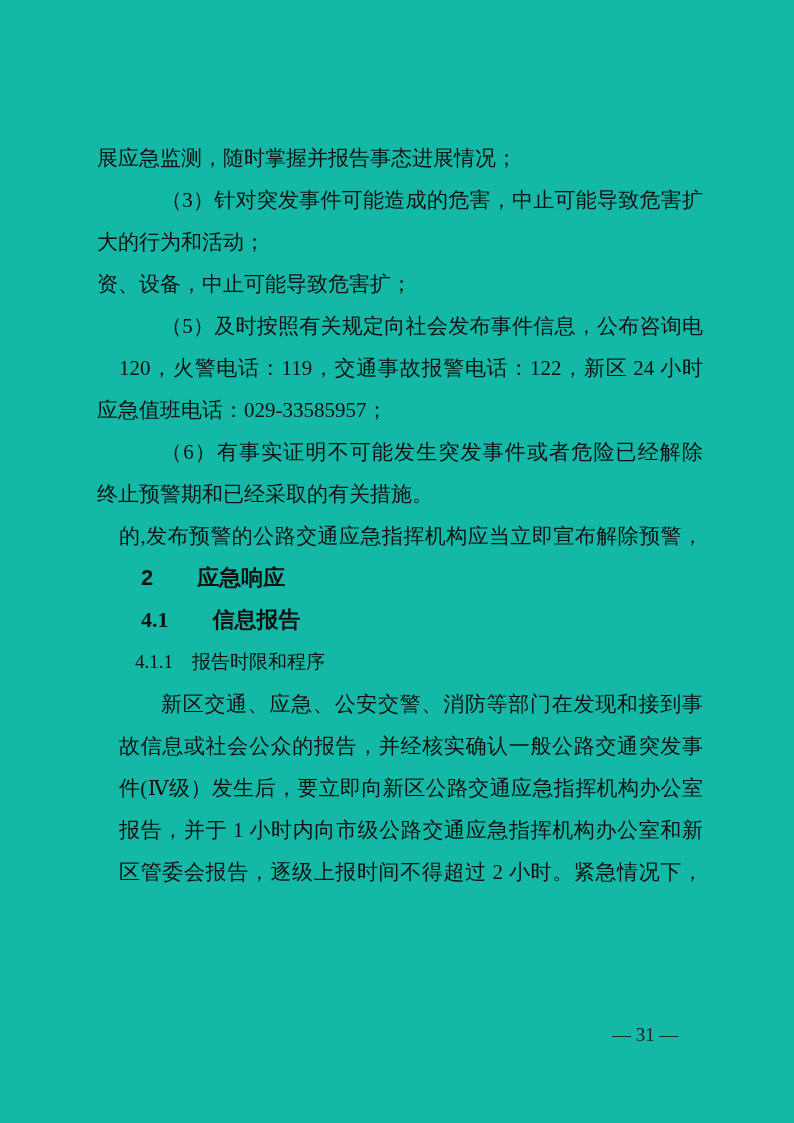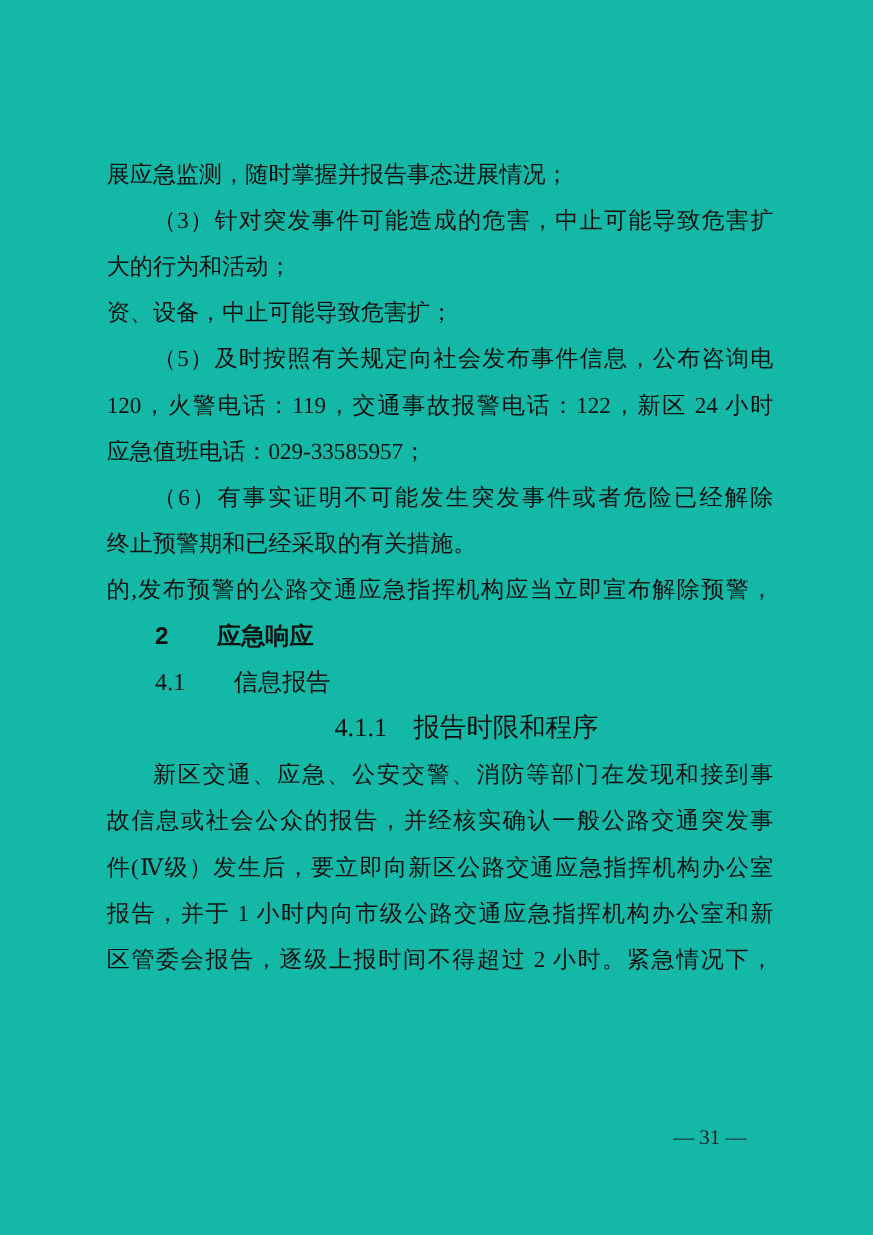--- a/index.html
+++ b/index.html
@@ -27,37 +27,37 @@
     line-height: 42px;
     height: 42px;
     text-align: left;
     white-space: pre-wrap;
     overflow: visible;
   }
   .line.indent { text-indent: 2em; }
   .line.justify {
     text-align: justify;
     text-align-last: justify;
+    margin-left: 22px;
   }
   
   .line.h-chapter {
     font-family: "Liberation Sans", "DejaVu Sans", sans-serif;
     font-weight: bold;
     font-size: 22px;
   }
   
   .line.h-section {
     font-size: 22px;
-    font-weight: normal;
+    font-weight: bold;
   }
   
   .line.h-subsection {
-    font-size: 24px;
+    font-size: 19px;
     font-weight: normal;
-    text-align: center;
   }
   .page-number {
     position: absolute;
     left: 612px;
     top: 1022px;
     width: 92px;
     font-size: 19px;
     line-height: 26px;
     text-align: left;
     color: #222222;

